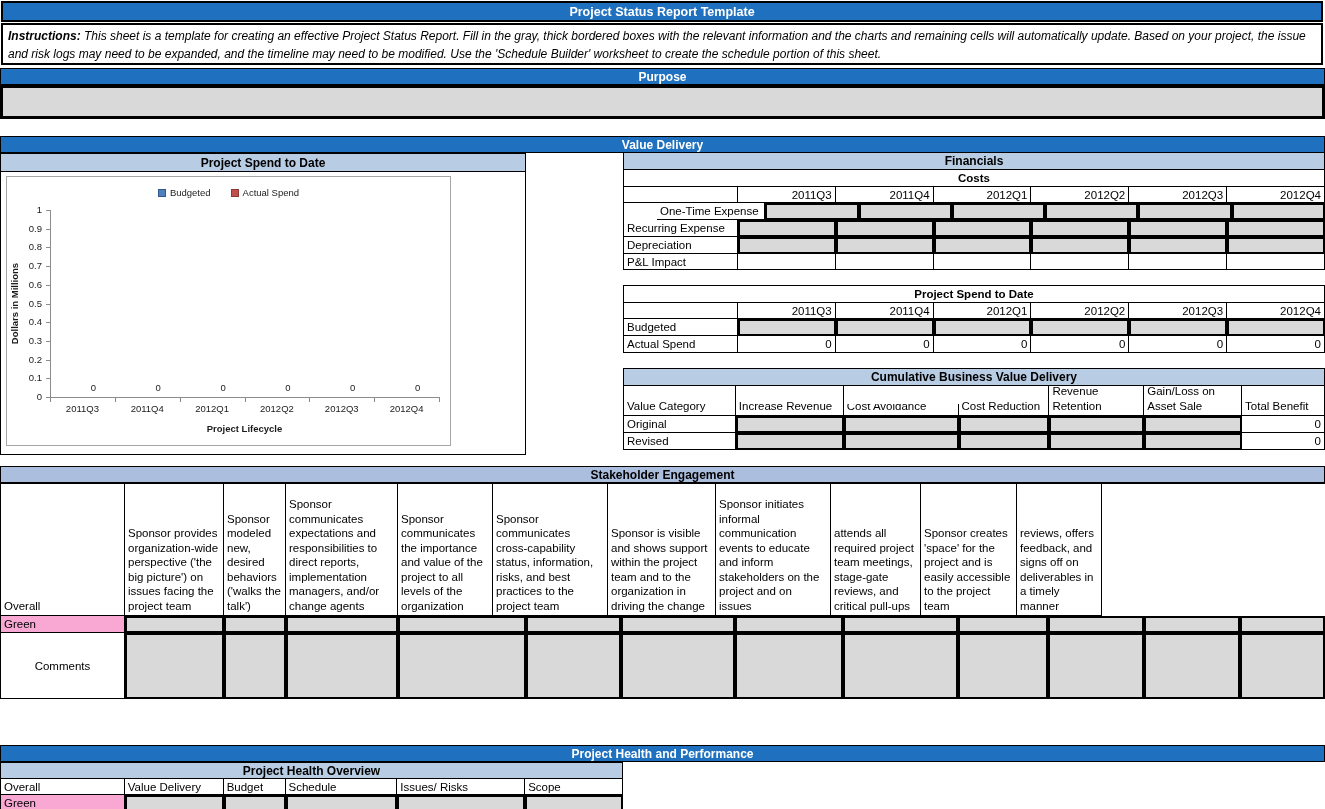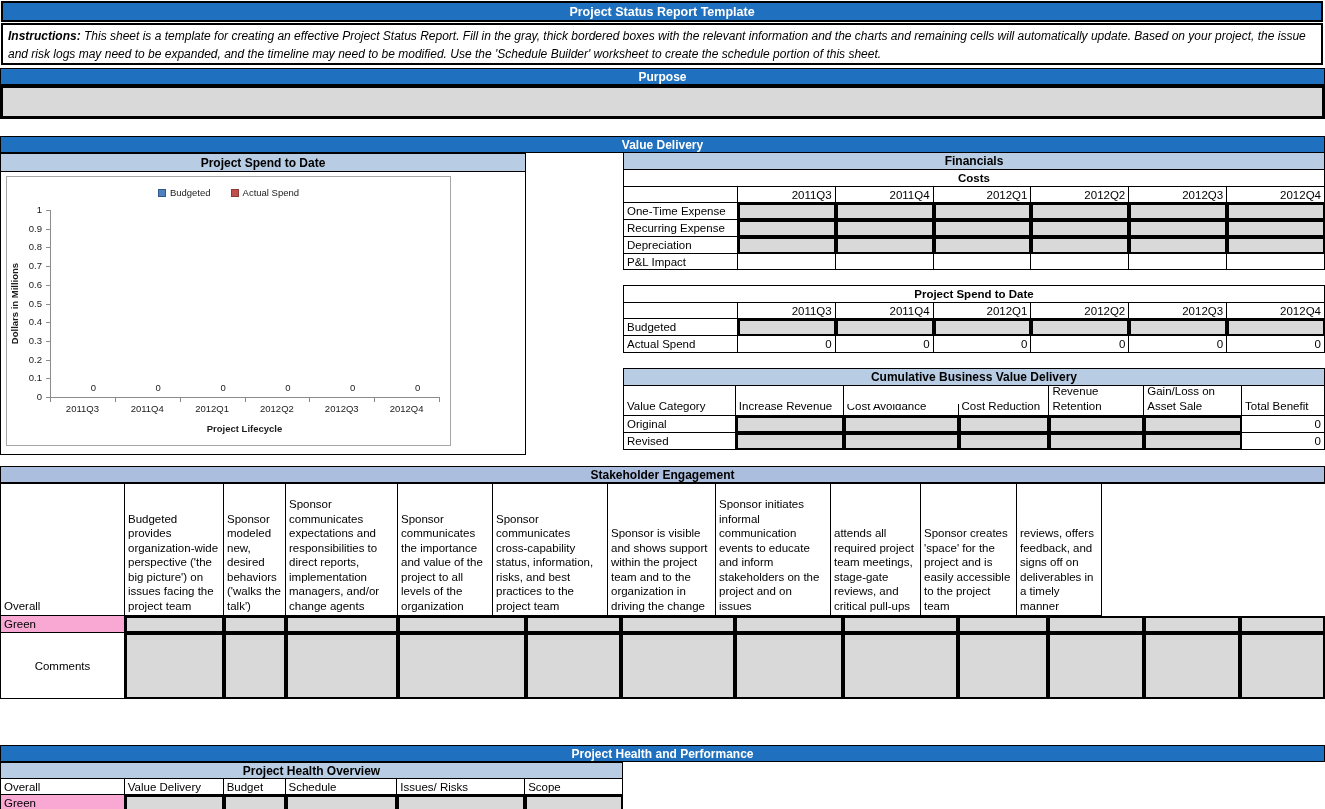--- a/index.html
+++ b/index.html
@@ -122,21 +122,21 @@
     </div>
     <div class="row" style="height:16px;">
       <div class="cell" style="width:114px;"></div>
       <div class="cell right" style="width:98px;">2011Q3</div>
       <div class="cell right" style="width:98px;">2011Q4</div>
       <div class="cell right" style="width:98px;">2012Q1</div>
       <div class="cell right" style="width:98px;">2012Q2</div>
       <div class="cell right" style="width:98px;">2012Q3</div>
       <div class="cell right" style="width:98px;">2012Q4</div>
     </div>
-    <div class="row" style="height:17px;">
+    <div class="row" style="height:17px;margin-left:33px;">
       <div class="cell" style="width:114px;">One-Time Expense</div>
       <div class="cell input" style="width:98px;"></div>
       <div class="cell input" style="width:98px;"></div>
       <div class="cell input" style="width:98px;"></div>
       <div class="cell input" style="width:98px;"></div>
       <div class="cell input" style="width:98px;"></div>
       <div class="cell input" style="width:98px;"></div>
     </div>
     <div class="row" style="height:17px;">
       <div class="cell" style="width:114px;">Recurring Expense</div>
@@ -229,21 +229,21 @@
       <div class="cell input" style="width:98px;"></div>
       <div class="cell right" style="width:83px;">0</div>
     </div>
   </div>
 
   <div class="abs hdr-lblue hdr-peri" style="left:0; top:466px; width:1325px; height:17px;">Stakeholder Engagement</div>
 
   <div class="abs tbl" style="left:0; top:483px; width:1325px;">
     <div class="row" style="height:132px;">
       <div class="cell desc-cell" style="width:124px;">Overall</div>
-      <div class="cell desc-cell" style="width:99px;">Budgeted provides organization-wide perspective ('the big picture') on issues facing the project team</div>
+      <div class="cell desc-cell" style="width:99px;">Sponsor provides organization-wide perspective ('the big picture') on issues facing the project team</div>
       <div class="cell desc-cell" style="width:62px;">Sponsor modeled new, desired behaviors ('walks the talk')</div>
       <div class="cell desc-cell" style="width:112px;">Sponsor communicates expectations and responsibilities to direct reports, implementation managers, and/or change agents</div>
       <div class="cell desc-cell" style="width:95px;">Sponsor communicates the importance and value of the project to all levels of the organization</div>
       <div class="cell desc-cell" style="width:115px;">Sponsor communicates cross-capability status, information, risks, and best practices to the project team</div>
       <div class="cell desc-cell" style="width:108px;">Sponsor is visible and shows support within the project team and to the organization in driving the change</div>
       <div class="cell desc-cell" style="width:115px;">Sponsor initiates informal communication events to educate and inform stakeholders on the project and on issues</div>
       <div class="cell desc-cell" style="width:90px;">attends all required project team meetings, stage-gate reviews, and critical pull-ups</div>
       <div class="cell desc-cell" style="width:96px;">Sponsor creates 'space' for the project and is easily accessible to the project team</div>
       <div class="cell desc-cell" style="width:85px;">reviews, offers feedback, and signs off on deliverables in a timely manner</div>
     </div>

